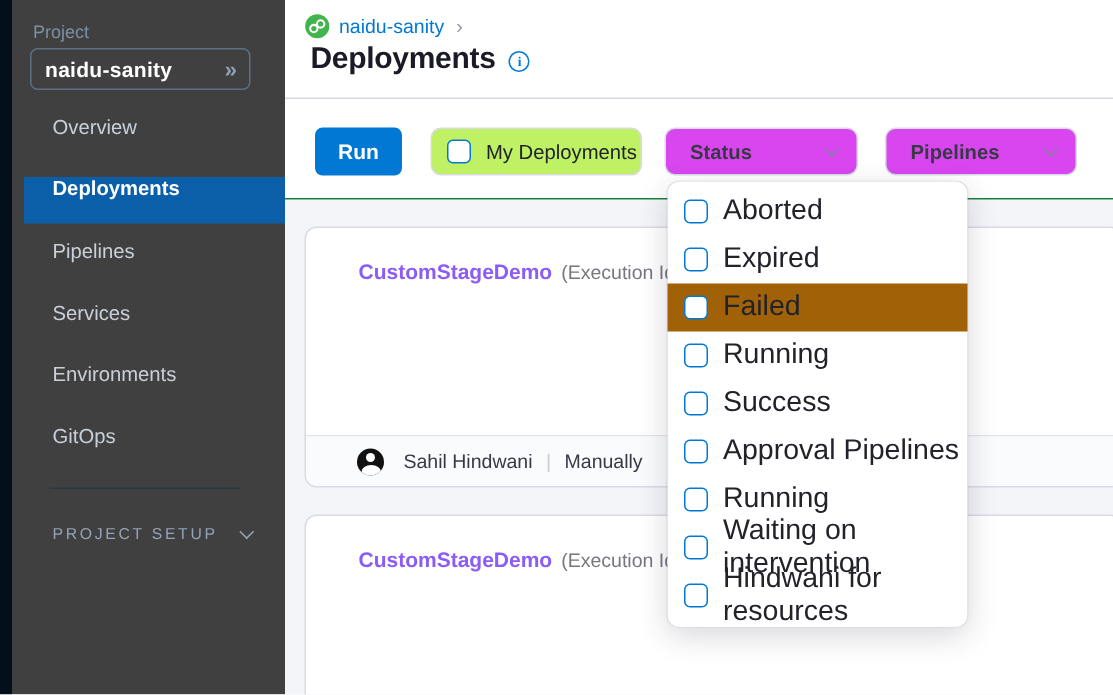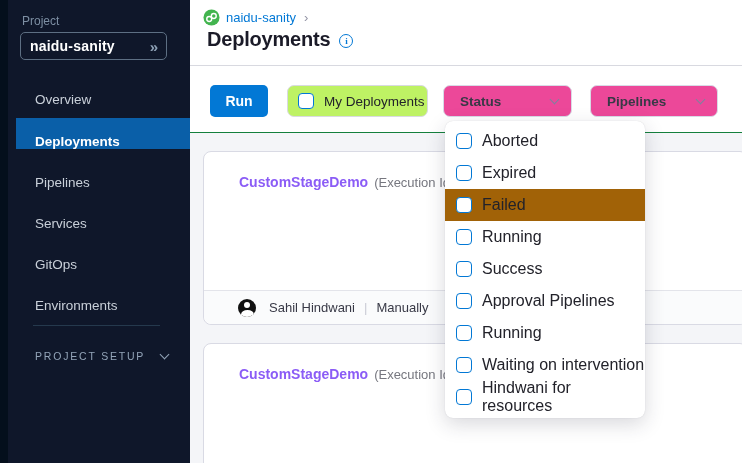--- a/index.html
+++ b/index.html
@@ -1,28 +1,28 @@
 <!DOCTYPE html>
 <html><head>
 <meta charset="utf-8">
 <style>
   * { margin:0; padding:0; box-sizing:border-box; }
   html,body { font-family:"Liberation Sans", sans-serif; }
   #stage { position:relative; width:742px; height:463px; overflow:hidden; background:#f4f5f8; }
 
   
-  .sidebar { position:absolute; left:0; top:0; width:190px; height:463px; background:#0f172a;text-decoration:underline; }
+  .sidebar { position:absolute; left:0; top:0; width:190px; height:463px; background:#404040;text-decoration:underline; }
   .module-strip { position:absolute; left:0; top:0; width:8px; height:463px; background:#040f1c; }
   .project-label { position:absolute; left:22px; top:14px; font-size:12px; color:#7d8fa3; }
   .project-input { position:absolute; left:20px; top:32px; width:147px; height:28px; border:1px solid #5d6f83;
                    border-radius:5px; display:flex; align-items:center; padding:0 8px 0 9px; cursor:pointer; }
   .project-input .val { flex:1; color:#ffffff; font-size:14px; font-weight:700; letter-spacing:.2px; }
   .project-input .dbl-chev { color:#8da0b5; font-size:15px; font-weight:700; }
   .nav { position:absolute; left:16px; top:77px; width:174px; }
-  .nav-item { height:30px; margin-bottom:11px; display:flex; align-items:flex-end; padding-left:19px;
+  .nav-item { height:30px; margin-bottom:11px; display:flex; align-items:flex-start; padding-left:19px;
               color:#c9d0d9; font-size:13.5px; cursor:pointer; }
   .nav-item.selected { background:#0a5fa8; color:#ffffff; font-weight:600; height:31px; }
   .side-divider { position:absolute; left:33px; top:325px; width:127px; height:1px; background:#25394d; }
   .section-toggle { position:absolute; left:35px; top:350px; width:140px; display:flex; align-items:center;
                     color:#93a4b8; font-size:10.5px; letter-spacing:1.8px; cursor:pointer; }
   .chev { display:inline-block; width:7px; height:7px; border-right:1.6px solid currentColor;
           border-bottom:1.6px solid currentColor; transform:rotate(45deg); }
   .section-toggle .chev { margin-left:16px; margin-top:-3px; color:#93a4b8; }
 
   
@@ -34,21 +34,21 @@
   .title-row { position:absolute; left:17px; top:28px; display:flex; align-items:center; gap:9px; }
   .page-title { font-size:20px; font-weight:700; color:#1b1b28; letter-spacing:-.2px; }
   .info-icon { width:14px; height:14px; border:1.4px solid #0278d5; border-radius:50%; color:#0278d5;
                font-size:9px; font-weight:700; display:flex; align-items:center; justify-content:center;
                font-family:"Liberation Serif", serif; cursor:pointer; margin-top:2px; }
 
   .toolbar { position:absolute; left:0; top:66px; width:552px; height:67px; background:#ffffff; border-bottom:1px solid #15803d; }
   .run-btn { position:absolute; left:20px; top:19px; width:58px; height:32px; background:#0278d5; border:none;
              border-radius:5px; color:#ffffff; font-size:14px; font-weight:700; font-family:inherit; cursor:pointer; }
   .pill { position:absolute; top:19px; height:32px; display:flex; align-items:center; border:1px solid #d8dbe6;
-          border-radius:7px; background:#ec4899; cursor:pointer; }
+          border-radius:7px; background:#d946ef; cursor:pointer; }
   .my-dep { left:97px; width:141px; background:#bef264; border-color:#d9dae1; padding-left:10px; }
   .my-dep .lbl { margin-left:10px; font-size:13.5px; color:#22222a; font-weight:500; }
   .select-pill { padding:0 13px 0 16px; justify-content:space-between; }
   .status-pill { left:253px; width:129px; }
   .pipelines-pill { left:400px; width:128px; }
   .select-pill .lbl { font-size:13.5px; font-weight:600; color:#383946; }
   .select-pill .chev { color:#7e829e; margin-top:-3px; }
 
   .checkbox { width:16px; height:16px; border:1.6px solid #0278d5; border-radius:4px; background:#ffffff; flex:0 0 16px; cursor:pointer; }
 
@@ -65,21 +65,21 @@
   .avatar::before { content:""; position:absolute; left:6px; top:3.5px; width:6px; height:6px; border-radius:50%; background:#fff; }
   .avatar::after  { content:""; position:absolute; left:2.5px; top:11px; width:13px; height:9px; border-radius:50%; background:#fff; }
   .foot-text { font-size:13px; color:#383946; margin-left:13px; }
   .foot-sep { color:#c9cad4; margin:0 9px; font-size:13px; }
 
   
   .menu { position:absolute; left:445px; top:121px; width:200px; background:#ffffff; border-radius:8px;
           box-shadow:0 6px 20px rgba(40,41,61,.18), 0 0 1px rgba(40,41,61,.2); padding:4px 0 5px; z-index:50; }
   .menu-item { height:32px; display:flex; align-items:center; padding-left:11px; cursor:pointer; }
   .menu-item.hl { background:#a16207; }
-  .menu-item .lbl { margin-left:10px; font-size:16px; color:#22222a; }
+  .menu-item .lbl { margin-left:10px; font-size:19px; color:#22222a; }
 </style>
 </head>
 <body>
 
 <div id="stage">
 
   <nav class="sidebar">
     <div class="module-strip"></div>
     <div class="project-label">Project</div>
     <div class="project-input">
@@ -93,24 +93,24 @@
       <div class="nav-item selected">
           <span>Deployments</span>
         </div>
       <div class="nav-item">
           <span>Pipelines</span>
         </div>
       <div class="nav-item">
           <span>Services</span>
         </div>
       <div class="nav-item">
+          <span>Environments</span>
+        </div>
+      <div class="nav-item">
           <span>GitOps</span>
-        </div>
-      <div class="nav-item">
-          <span>Environments</span>
         </div>
     </div>
     <div class="side-divider"></div>
     <div class="section-toggle">
       <span>PROJECT SETUP</span>
       <span class="chev"></span>
     </div>
   </nav>
 
   <div class="main">

